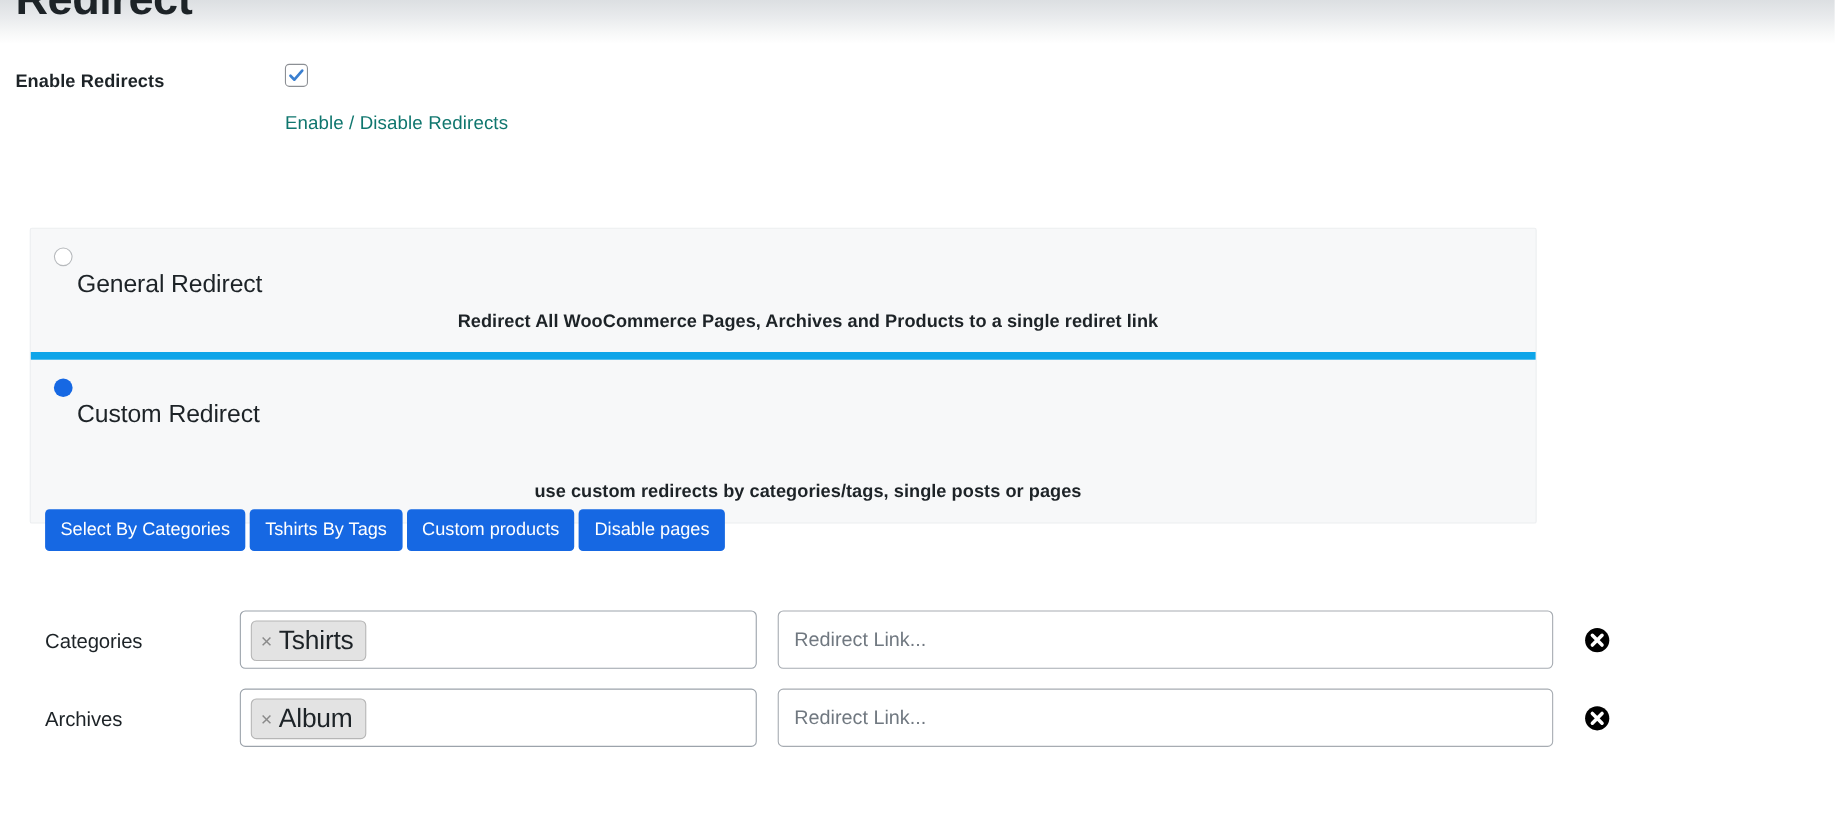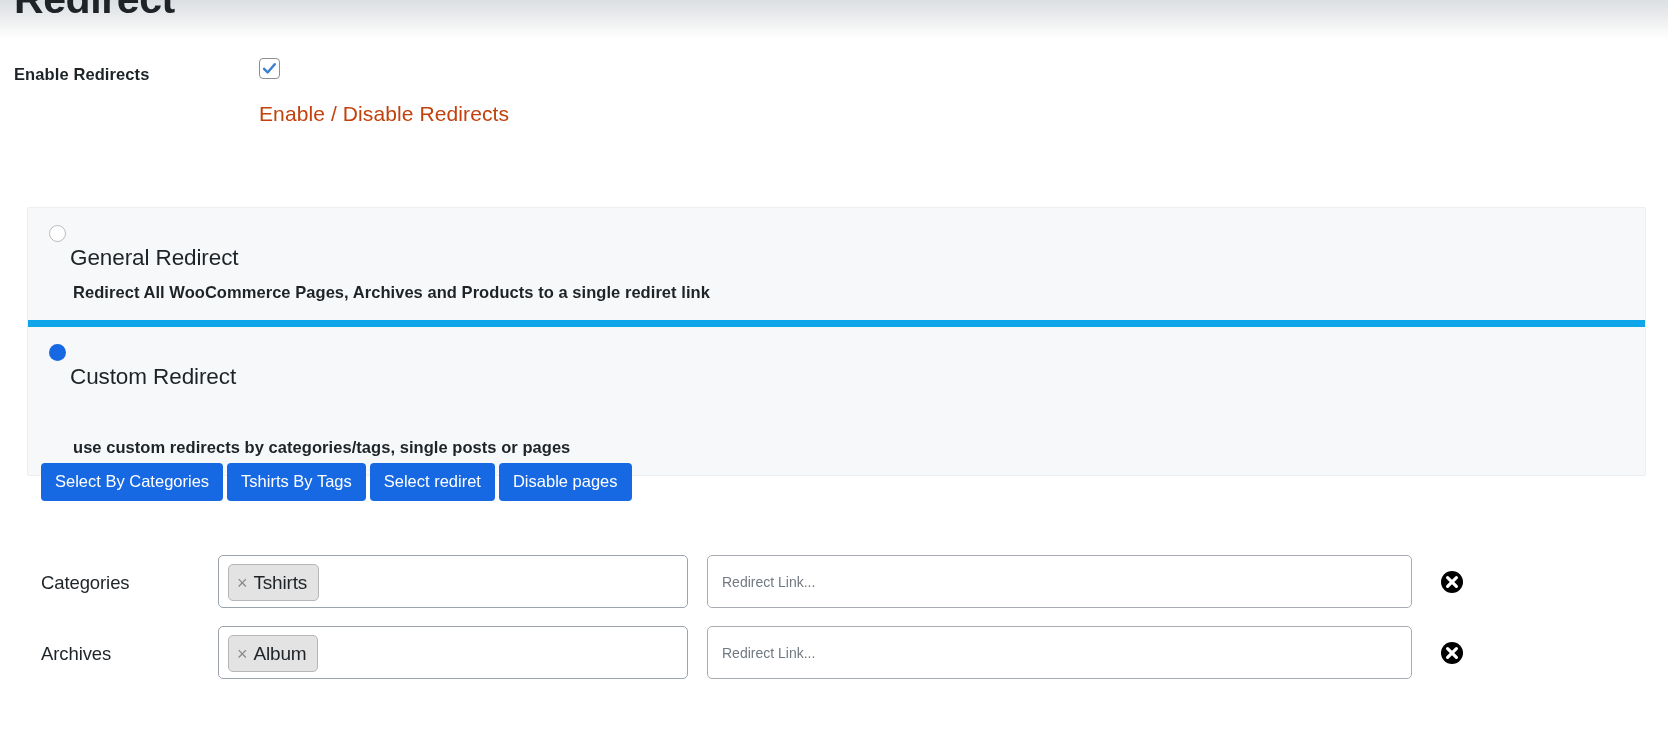--- a/index.html
+++ b/index.html
@@ -73,31 +73,31 @@
     border-radius: 4px;
     background: #fff;
     display: block;
     cursor: pointer;
   }
   .checkbox svg { position: absolute; left: 2px; top: 2px; }
   .enable-help {
     position: absolute;
     left: 259px;
     top: 44px;
-    font-size: 21px;
-    color: #c2410c;
+    font-size: 17px;
+    color: #0f766e;
     letter-spacing: 0.1px;
   }
 
   
   .type-panel {
     position: absolute;
     left: 27px;
     top: 207px;
-    width: 1619px;
+    width: 1370px;
     background: #f7f8f9;
     border: 1px solid #eceef0;
     border-radius: 2px;
   }
   .type-option {
     position: relative;
     padding: 18px 0 18px 22px;
   }
   .type-option + .type-option {
     border-top: 7px solid #0ea5e9;
@@ -126,20 +126,21 @@
     color: #1d2327;
     letter-spacing: -0.1px;
     line-height: 1.1;
   }
   .opt-desc {
     margin: 12px 0 0 23px;
     font-size: 16.5px;
     font-weight: 600;
     color: #1d2327;
     letter-spacing: 0.05px;
+    text-align: center;
   }
   .opt-desc.light { font-weight: 600; margin-top: 48px; }
 
   
   .btn-row {
     position: absolute;
     left: 41px;
     top: 463px;
     display: flex;
     gap: 4px;
@@ -202,36 +203,36 @@
     cursor: default;
   }
   .chip-x {
     font-size: 18px;
     color: #8a8a8a;
     margin-right: 6px;
     line-height: 1;
     cursor: pointer;
   }
   .chip-label {
-    font-size: 19px;
+    font-size: 24px;
     color: #1d2327;
     letter-spacing: -0.2px;
     line-height: 1;
   }
   .link-input {
     position: absolute;
     left: 707px;
     top: 2px;
     width: 705px;
     height: 53px;
     border: 1px solid #a7acb2;
     border-radius: 5px;
     background: #ffffff;
     font-family: "Liberation Sans", "DejaVu Sans", sans-serif;
-    font-size: 14px;
+    font-size: 18px;
     color: #1d2327;
     padding: 0 14px;
     outline: none;
   }
   .link-input::placeholder { color: #707880; opacity: 1; }
   .delete-btn {
     position: absolute;
     left: 1440px;
     top: 17px;
     width: 24px;
@@ -276,21 +277,21 @@
       <span class="radio-outer checked"></span>
       <div class="opt-title">Custom Redirect</div>
       <div class="opt-desc light">use custom redirects by categories/tags, single posts or pages</div>
     </div>
 
   </div>
 
   <div class="btn-row">
     <button class="btn">Select By Categories</button>
     <button class="btn">Tshirts By Tags</button>
-    <button class="btn">Select rediret</button>
+    <button class="btn">Custom products</button>
     <button class="btn">Disable pages</button>
   </div>
 
   <div class="map-rows">
 
     <div class="map-row">
       <div class="row-label">Categories</div>
 
       <div class="select-box">
         <span class="chip">

